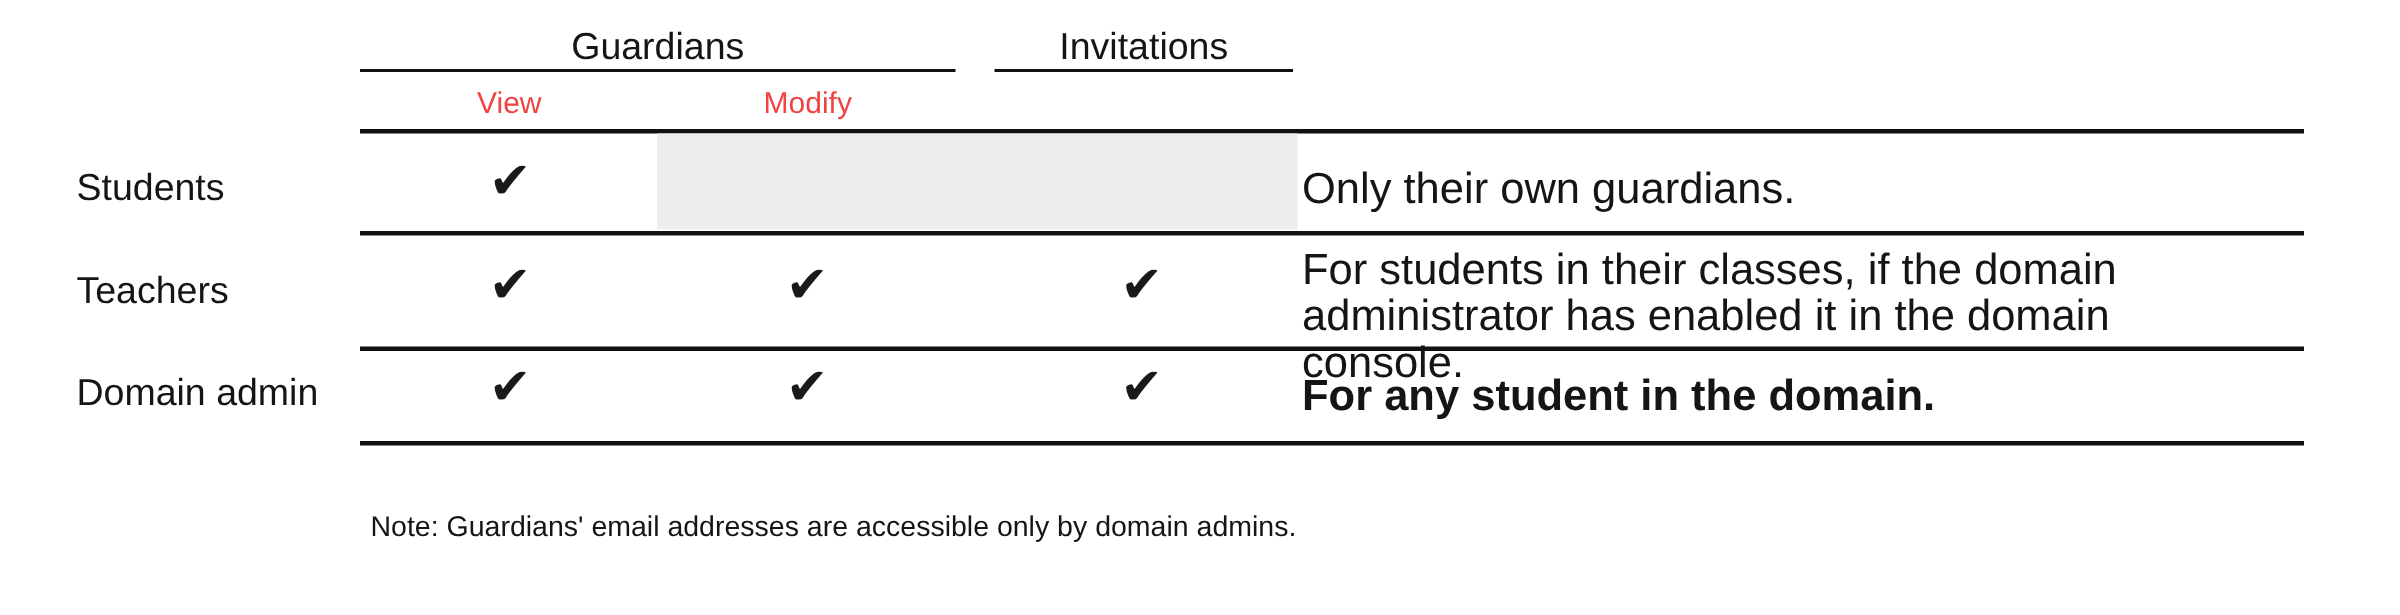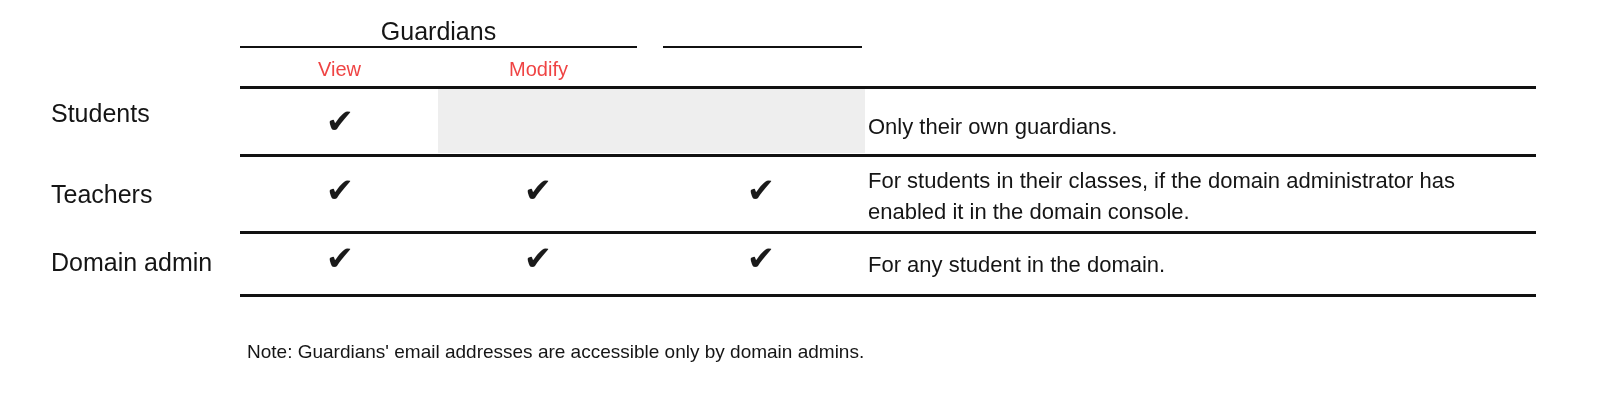--- a/index.html
+++ b/index.html
@@ -71,21 +71,21 @@
 
   
   .shade {
     position: absolute;
     background: #eeeeee;
   }
 
   
   .desc {
     position: absolute;
-    font-size: 22px;
+    font-size: 29px;
     line-height: 31px;
     color: #151515;
     width: 660px;
     white-space: pre-line;
   }
 
   
   .note {
     position: absolute;
     font-size: 19px;
@@ -94,35 +94,36 @@
     white-space: nowrap;
   }
 </style>
 </head>
 <body>
 
 <div class="page">
 
   <div class="group-label" style="left:240px; top:19px; width:397px;">Guardians</div>
 
+  <div class="group-label" style="left:663px; top:19px; width:199px;">Invitations</div>
 
   <div class="rule thin" style="left:240px; top:46px; width:397px;"></div>
 
   <div class="rule thin" style="left:663px; top:46px; width:199px;"></div>
 
   <div class="sub-label" style="left:240px; top:59px; width:199px;">View</div>
 
   <div class="sub-label" style="left:439px; top:59px; width:199px;">Modify</div>
 
 
   <div class="rule" style="left:240px; top:86px; width:1296px;"></div>
 
   <div class="shade" style="left:438px; top:89px; width:427px; height:64px;"></div>
 
-  <div class="row-label" style="left:51px; top:101px;">Students</div>
+  <div class="row-label" style="left:51px; top:113px;">Students</div>
 
   <div class="check" style="left:312px; top:104px;">✔</div>
 
   <div class="desc" style="left:868px; top:111px;">Only their own guardians.</div>
 
   <div class="rule" style="left:240px; top:154px; width:1296px;"></div>
 
   <div class="row-label" style="left:51px; top:182px;">Teachers</div>
 
   <div class="check" style="left:312px; top:173px;">✔</div>
@@ -136,19 +137,19 @@
   <div class="rule" style="left:240px; top:231px; width:1296px;"></div>
 
   <div class="row-label" style="left:51px; top:250px;">Domain admin</div>
 
   <div class="check" style="left:312px; top:241px;">✔</div>
 
   <div class="check" style="left:510px; top:241px;">✔</div>
 
   <div class="check" style="left:733px; top:241px;">✔</div>
 
-  <div class="desc" style="left:868px; top:249px;">For any student in the domain.</div>
+  <div class="desc" style="left:868px; top:249px;font-weight:bold;">For any student in the domain.</div>
 
   <div class="rule" style="left:240px; top:294px; width:1296px;"></div>
 
   <div class="note" style="left:247px; top:342px;">Note: Guardians' email addresses are accessible only by domain admins.</div>
 
 </div>
 
 </body></html>

